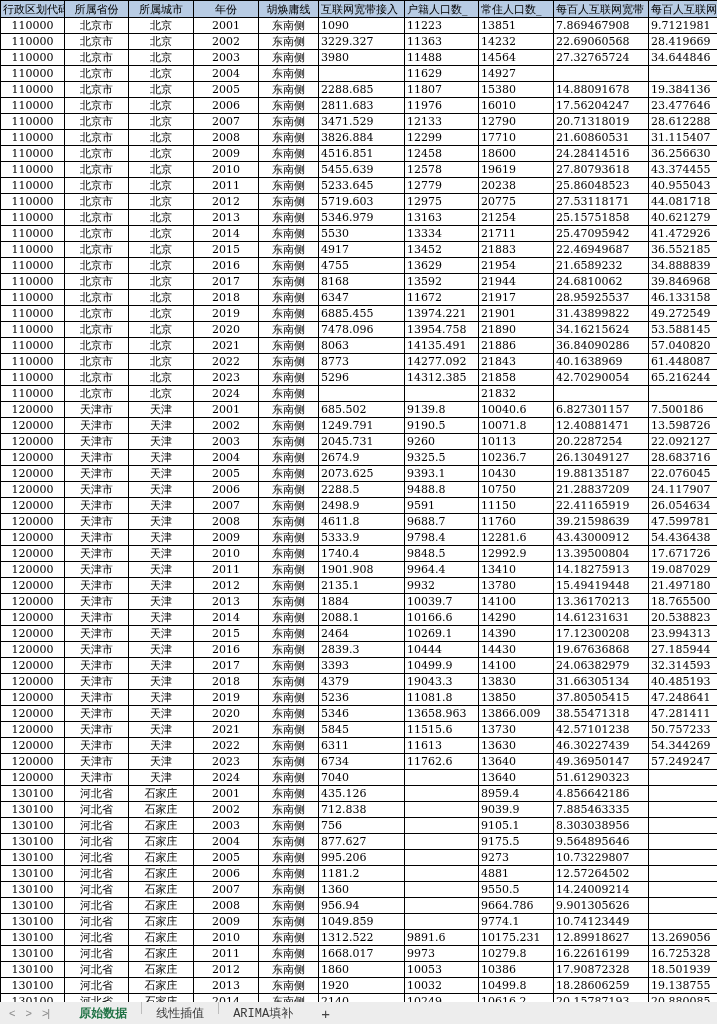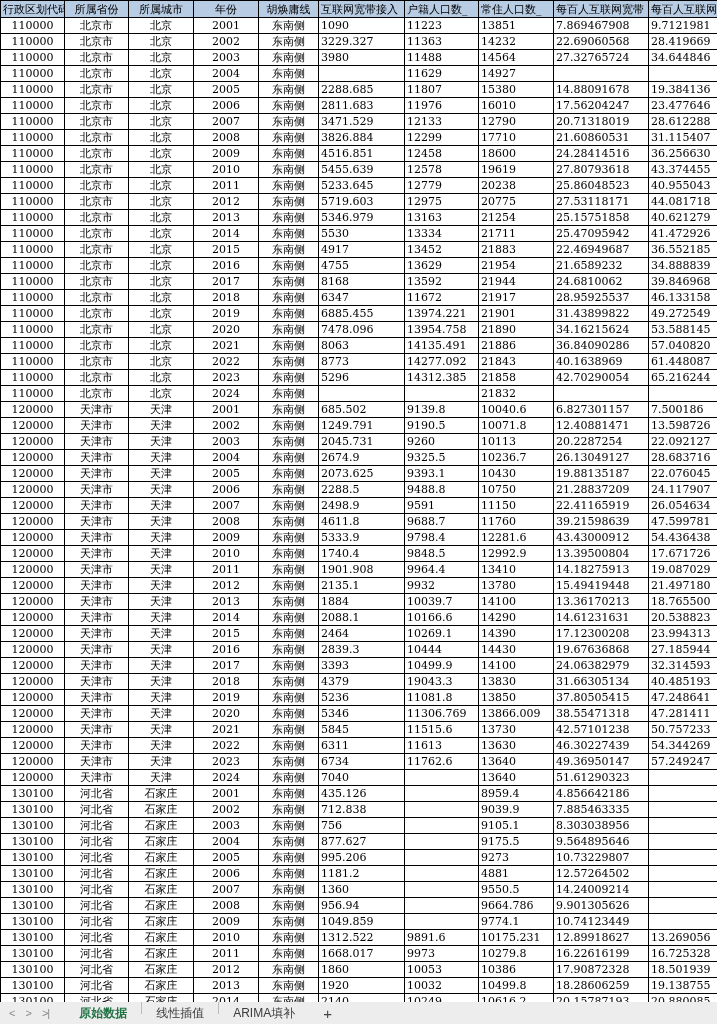--- a/index.html
+++ b/index.html
@@ -44,21 +44,21 @@
     font-size: 12px;
     user-select: none;
   }
   .tab-nav {
     display: flex; align-items: center;
     gap: 11px; margin: 0 16px 0 9px;
     color: var(--nav-color, #8a8a8a);
     font-size: 11px;
   }
   .tab-nav span { cursor: pointer; letter-spacing: -1px; }
-  .tabs { display: flex; align-items: flex-start; height: 100%; }
+  .tabs { display: flex; align-items: flex-start; height: 100%; font-family: Liberation Mono, monospace; }
   .tab {
     padding: 0 14px;
     height: 100%;
     display: flex; align-items: center;
     color: var(--tab-inactive, #3a3a3a);
     cursor: pointer;
   }
   .tab.active {
     color: var(--tab-active, #217346);
     font-weight: bold;
@@ -623,21 +623,21 @@
           <td class="c-left">37.80505415</td>
           <td class="c-left">47.248641</td>
         </tr>
         <tr>
           <td class="c-center">120000</td>
           <td class="c-center">天津市</td>
           <td class="c-center">天津</td>
           <td class="c-center">2020</td>
           <td class="c-center">东南侧</td>
           <td class="c-left">5346</td>
-          <td class="c-left">11306.769</td>
+          <td class="c-left">13658.963</td>
           <td class="c-left">13866.009</td>
           <td class="c-left">38.55471318</td>
           <td class="c-left">47.281411</td>
         </tr>
         <tr>
           <td class="c-center">120000</td>
           <td class="c-center">天津市</td>
           <td class="c-center">天津</td>
           <td class="c-center">2021</td>
           <td class="c-center">东南侧</td>

